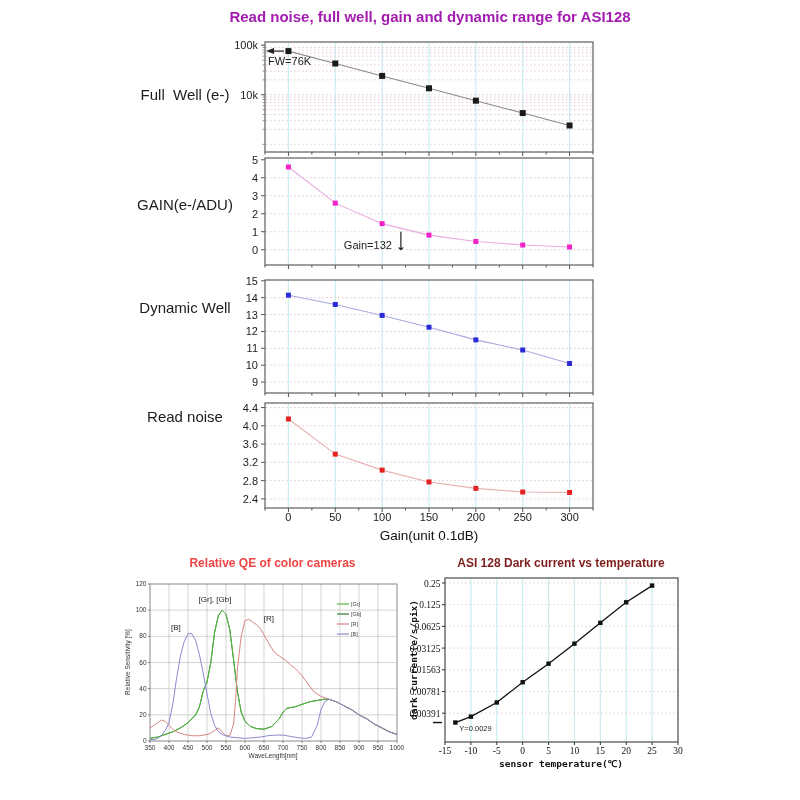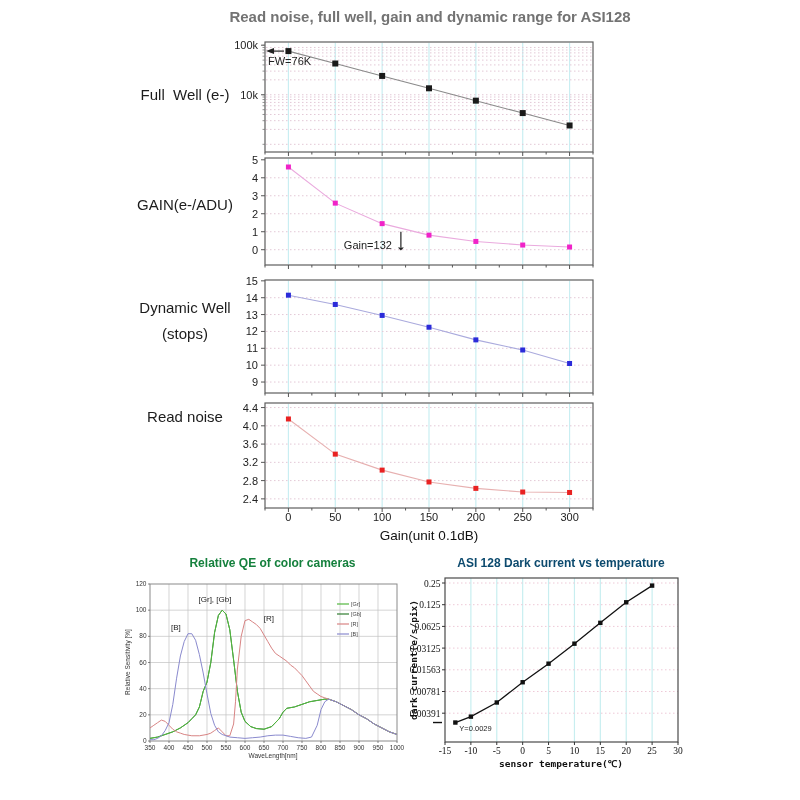--- a/index.html
+++ b/index.html
@@ -17,38 +17,37 @@
   .sub-title{position:absolute;font-weight:bold;font-size:12px;text-align:center;}
   #qe-title{left:145px;top:556px;width:255px;}
   #dark-title{left:436px;top:556px;width:250px;}
   #chart-svg{position:absolute;left:0;top:0;}
 </style>
 </head>
 <body>
 
 <div class="canvas">
 
-  <div class="main-title" style="color: #737373;">Read noise, full well, gain and dynamic range for ASI128</div>
+  <div class="main-title" style="color: #a21caf;">Read noise, full well, gain and dynamic range for ASI128</div>
 
   <div class="panel-label" id="lbl-fw">
     <span>Full  Well (e-)</span>
   </div>
   <div class="panel-label" id="lbl-gain">
     <span>GAIN(e-/ADU)</span>
   </div>
   <div class="panel-label" id="lbl-dr">
     <span>Dynamic Well</span>
-    <span>(stops)</span>
   </div>
   <div class="panel-label" id="lbl-rn">
     <span>Read noise</span>
   </div>
 
-  <div class="sub-title" id="qe-title" style="color: #15803d;">Relative QE of color cameras</div>
-  <div class="sub-title" id="dark-title" style="color: #0c4a6e;">ASI 128 Dark current vs temperature</div>
+  <div class="sub-title" id="qe-title" style="color: #ef4444;">Relative QE of color cameras</div>
+  <div class="sub-title" id="dark-title" style="color: #7f1d1d;">ASI 128 Dark current vs temperature</div>
 
   <svg id="chart-svg" width="800" height="800">
       <g>
         <g>
           <line x1="288.42857142857144" y1="42.7" x2="288.42857142857144" y2="151.3" stroke="#c9eef2" stroke-width="1.2"></line>
           <line x1="335.2857142857143" y1="42.7" x2="335.2857142857143" y2="151.3" stroke="#c9eef2" stroke-width="1.2"></line>
           <line x1="382.1428571428571" y1="42.7" x2="382.1428571428571" y2="151.3" stroke="#c9eef2" stroke-width="1.2"></line>
           <line x1="429" y1="42.7" x2="429" y2="151.3" stroke="#c9eef2" stroke-width="1.2"></line>
           <line x1="475.8571428571429" y1="42.7" x2="475.8571428571429" y2="151.3" stroke="#c9eef2" stroke-width="1.2"></line>
           <line x1="522.7142857142858" y1="42.7" x2="522.7142857142858" y2="151.3" stroke="#c9eef2" stroke-width="1.2"></line>

